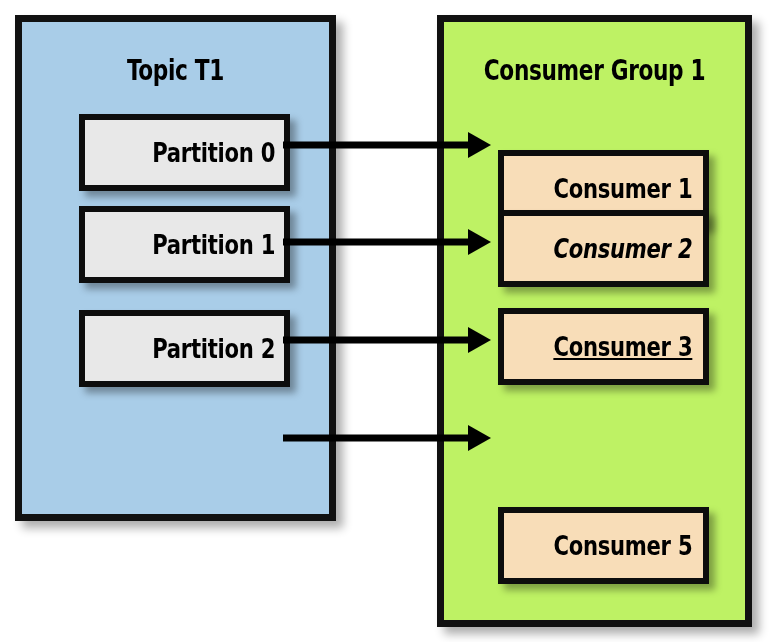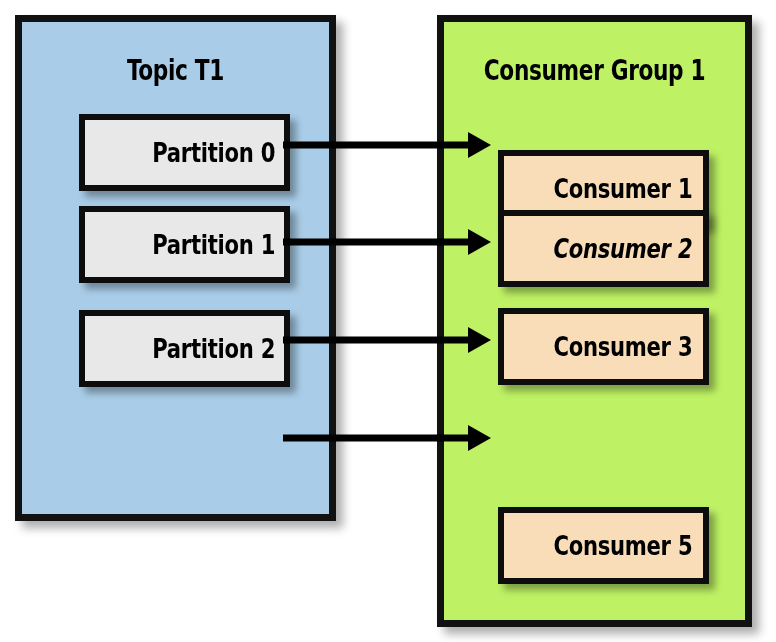--- a/index.html
+++ b/index.html
@@ -123,21 +123,21 @@
     <div class="panel-title">Consumer Group 1</div>
 
     <div class="node consumer-node" style="top:92px;margin-top:36px;">
       <span class="node-label">Consumer 1</span>
     </div>
 
     <div class="node consumer-node" style="top:188px;font-style:italic;">
       <span class="node-label">Consumer 2</span>
     </div>
 
-    <div class="node consumer-node" style="top:286px;">
+    <div class="node consumer-node" style="top:286px;text-decoration:underline;">
       <span class="node-label">Consumer 3</span>
     </div>
 
 
     <div class="node consumer-node" style="top:485px;">
       <span class="node-label">Consumer 5</span>
     </div>
   </div>
 
   <svg id="arrow-layer" viewBox="0 0 776 642" width="776" height="642">

